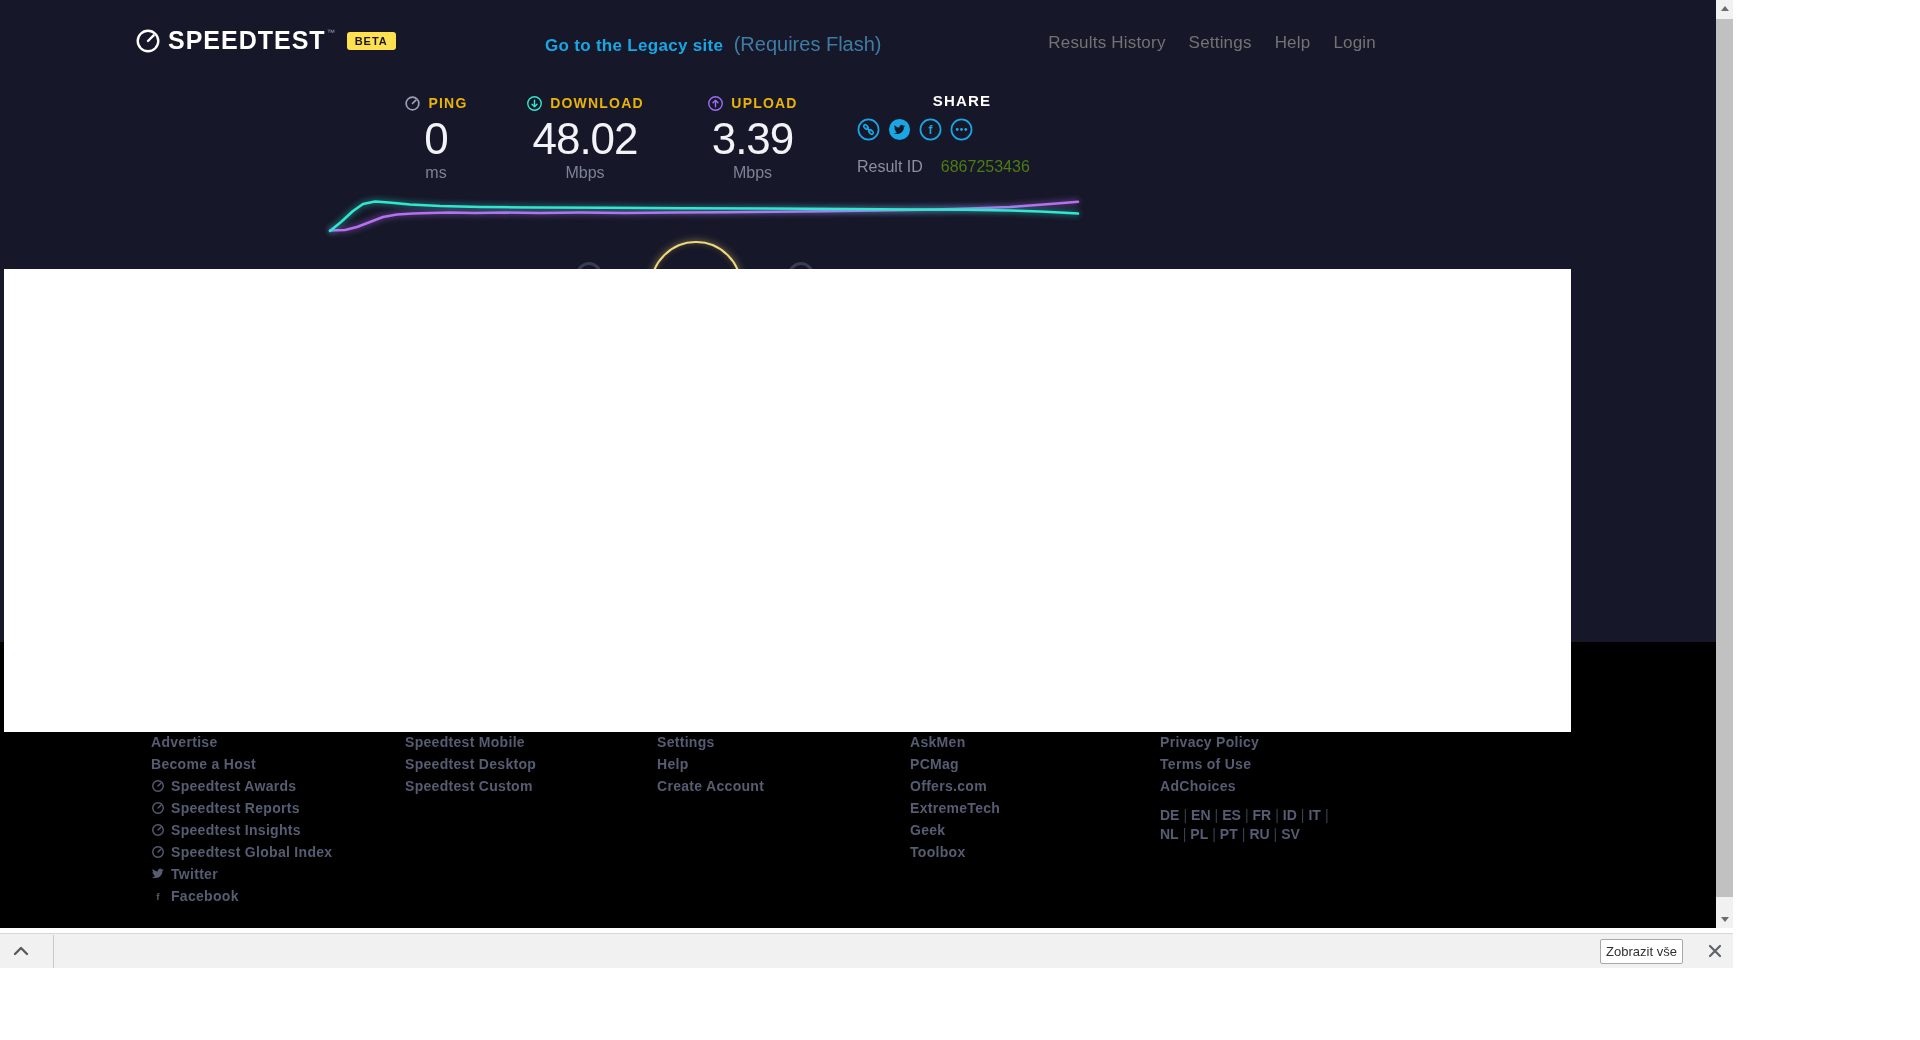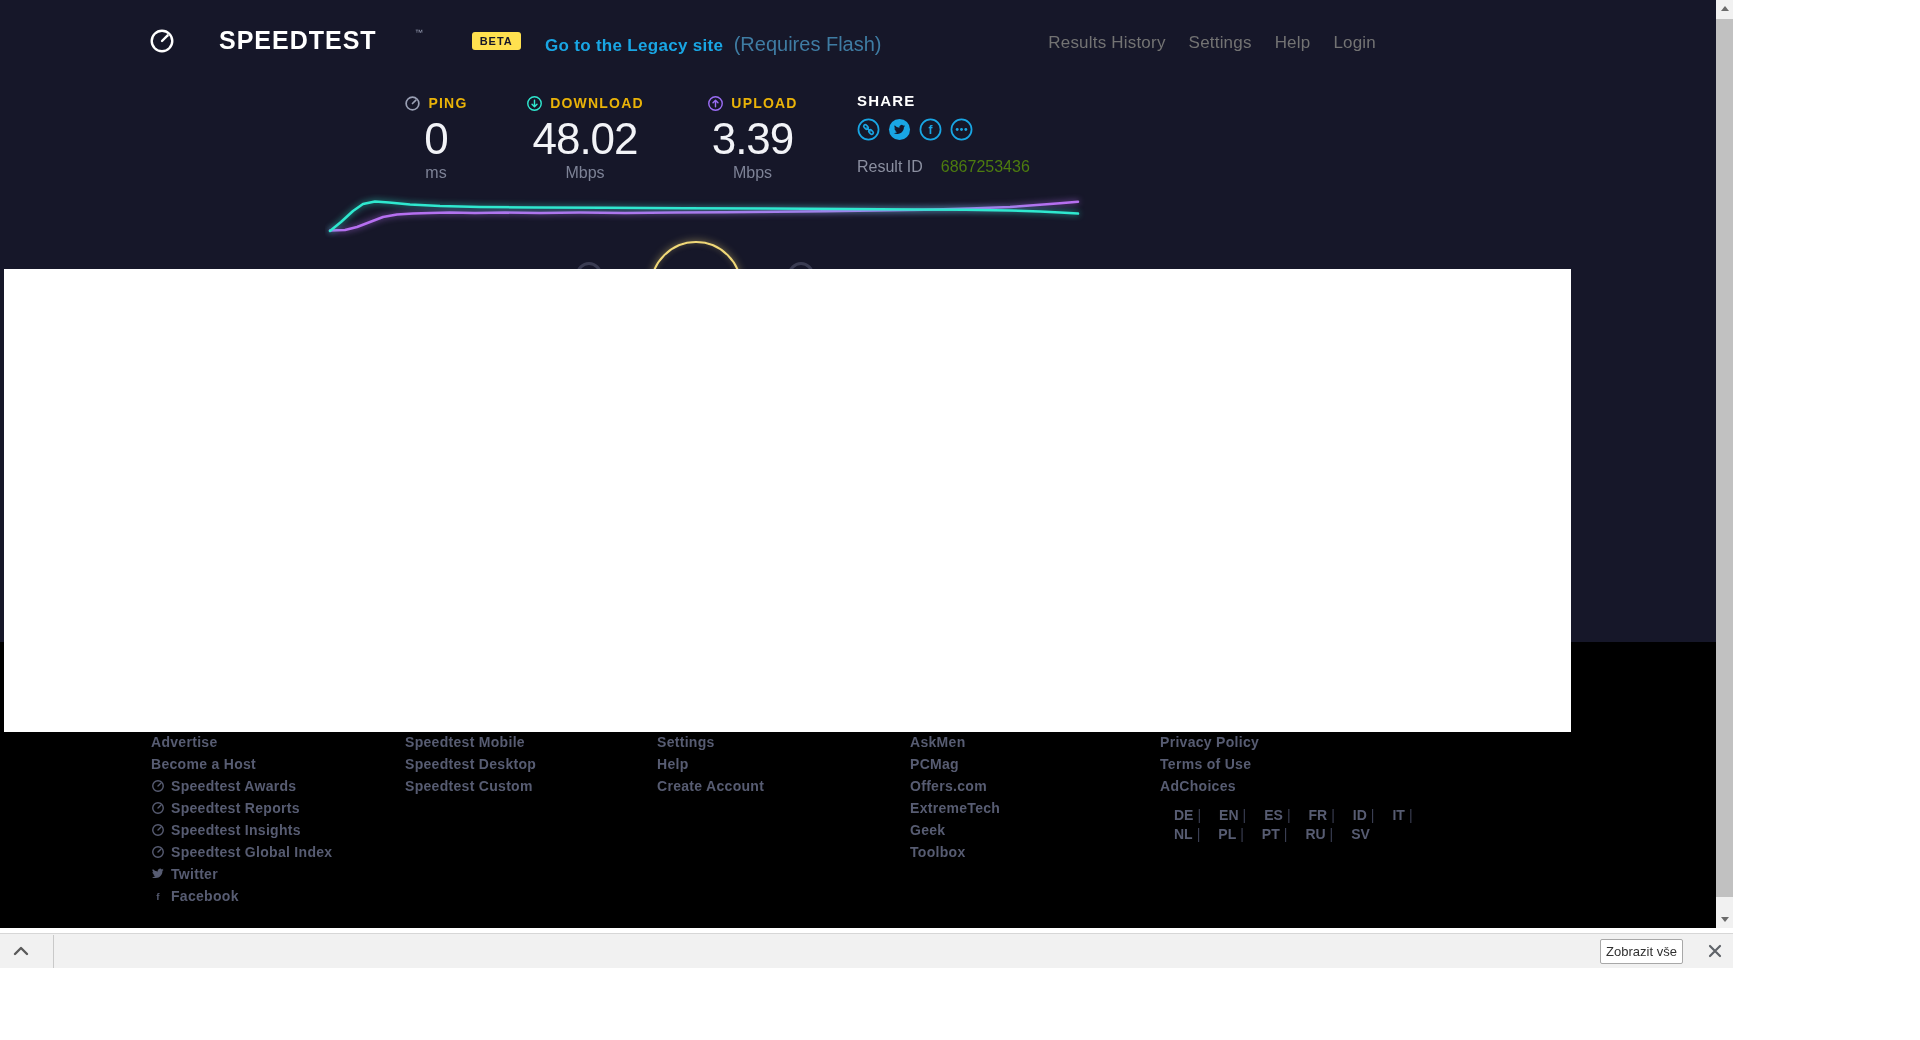--- a/index.html
+++ b/index.html
@@ -6,21 +6,21 @@
   html,body { width:1920px; height:1040px; background:#ffffff; overflow:hidden;
               font-family:"Liberation Sans", sans-serif; }
   .stage { position:relative; width:1920px; height:1040px; background:#fff; }
 
   
   .page { position:absolute; left:0; top:0; width:1716px; height:928px; background:#000; }
   .hero { position:absolute; left:0; top:0; width:1716px; height:642px; background:#161729; }
   .footer-black { position:absolute; left:0; top:642px; width:1716px; height:286px; background:#000; }
 
   
-  .logo { position:absolute; left:149px; top:26px; display:flex; align-items:center; cursor:pointer;gap:37px; }
+  .logo { position:absolute; left:135px; top:26px; display:flex; align-items:center; cursor:pointer; }
   .logo-gauge { width:26px; height:26px; margin-right:7px; }
   .logo-text { color:#fff; font-size:25px; font-weight:bold; letter-spacing:1px; }
   .logo-tm { color:#9aa0b5; font-size:8px; vertical-align:top; position:relative; top:-8px; margin-left:1px; }
   .beta { display:inline-block; margin-left:12px; background:#ffe14f; color:#161729;
           font-size:11px; font-weight:bold; letter-spacing:1px; padding:3px 8px; border-radius:3px; }
   .legacy { position:absolute; left:545px; top:33px; white-space:nowrap; cursor:pointer; }
   .legacy-main { color:#19a6e4; font-size:17px; font-weight:bold; letter-spacing:.3px; }
   .legacy-note { color:#3f7ca3; font-size:20px; margin-left:6px; }
   .main-nav { position:absolute; right:340px; top:33px; display:flex; gap:23px; }
   .main-nav a { color:#737373; font-size:17px; text-decoration:none; letter-spacing:.2px; cursor:pointer; }
@@ -29,21 +29,21 @@
   .metric { position:absolute; top:94px; text-align:center; }
   .metric-0 { left:386px; width:100px; }
   .metric-1 { left:505px; width:160px; }
   .metric-2 { left:685px; width:135px; }
   .metric-head { display:flex; align-items:center; justify-content:center; gap:7px; height:18px; }
   .metric-label { color:#eab308; font-size:14px; font-weight:bold; letter-spacing:1.2px; }
   .metric-value { margin-top:4px; color:#f2f3f7; font-size:44px; line-height:46px;
                   font-weight:400; letter-spacing:-1px; }
   .metric-unit { margin-top:2px; color:#7d8296; font-size:16px; }
   .share-block { position:absolute; left:857px; top:92px; width:210px; }
-  .share-label { color:#fff; font-size:15px; font-weight:bold; letter-spacing:1.2px; }
+  .share-label { color:#fff; font-size:15px; font-weight:bold; letter-spacing:1.2px;text-align:center; }
   .share-icons { margin-top:9px; display:flex; gap:8px; }
   .share-icons .sicon { width:23px; height:23px; cursor:pointer; }
   .result-id-line { margin-top:17px; font-size:16px; }
   .result-id-label { color:#8b8fa0; }
   .result-id-value { color:#4d7c0f; margin-left:18px; cursor:pointer; text-decoration:none; }
 
   
   .graph { position:absolute; left:325px; top:192px; }
   .pl-download { filter:drop-shadow(0 0 3px rgba(47,232,207,.75)); }
   .pl-upload   { filter:drop-shadow(0 0 3px rgba(182,111,240,.75)); }
@@ -60,21 +60,21 @@
 
   
   .fcol { position:absolute; top:731px; z-index:2; list-style:none; }
   .fcol li { height:22px; line-height:22px; display:flex; align-items:center;
              color:#575c72; font-size:14px; font-weight:bold; letter-spacing:.3px; cursor:pointer; }
   .fcol li .ficon { width:14px; height:14px; margin-right:6px; display:inline-flex; }
   .fcol-0 { left:151px; } .fcol-1 { left:405px; } .fcol-2 { left:657px; }
   .fcol-3 { left:910px; } .fcol-4 { left:1160px; }
   .langs { position:absolute; left:1160px; top:806px; width:190px; z-index:2;
            color:#575c72; font-size:14px; font-weight:bold; line-height:19px; }
-  .langs .code { cursor:pointer;margin-left:14px; }
+  .langs .code { cursor:pointer; }
   .langs .sep { color:#3a3e52; font-weight:normal; padding:0 4px; }
 
   
   .scrollbar { position:absolute; left:1716px; top:0; width:17px; height:928px; background:#f1f1f1; z-index:6; }
   .sb-btn { position:absolute; left:0; width:17px; height:17px; background:#f1f1f1; cursor:pointer;
             display:flex; align-items:center; justify-content:center; }
   .sb-up { top:0; } .sb-down { top:911px; }
   .tri-up { width:0; height:0; border-left:4px solid transparent; border-right:4px solid transparent;
             border-bottom:5px solid #6b6b6b; }
   .tri-down { width:0; height:0; border-left:4px solid transparent; border-right:4px solid transparent;

